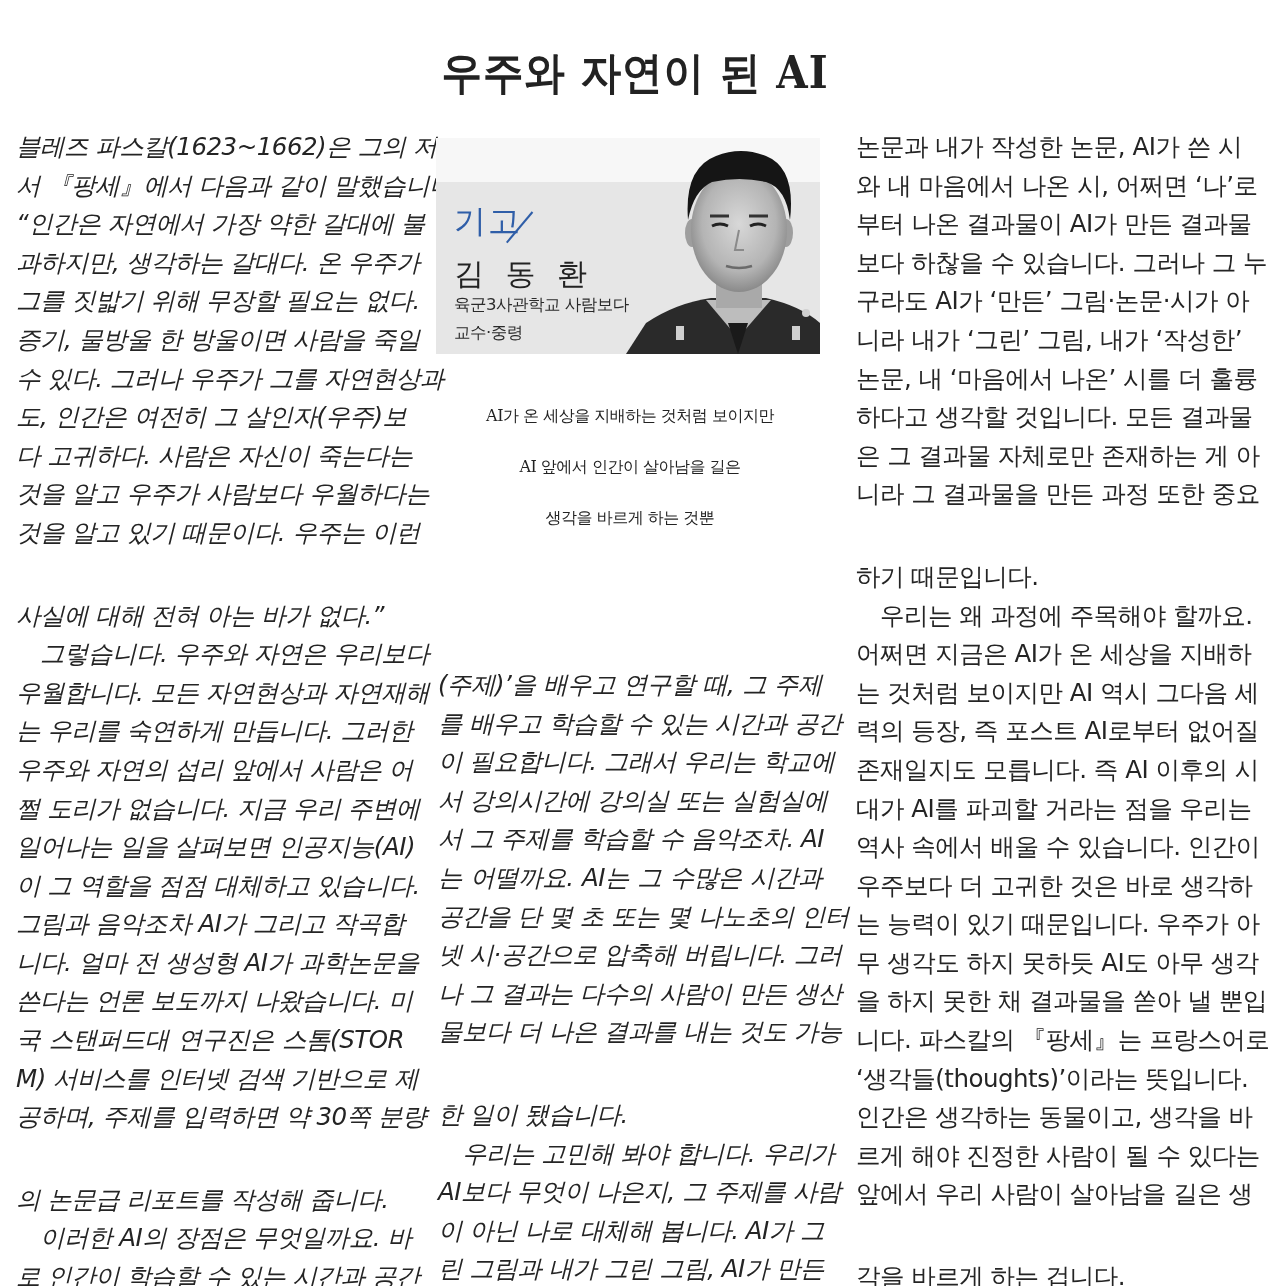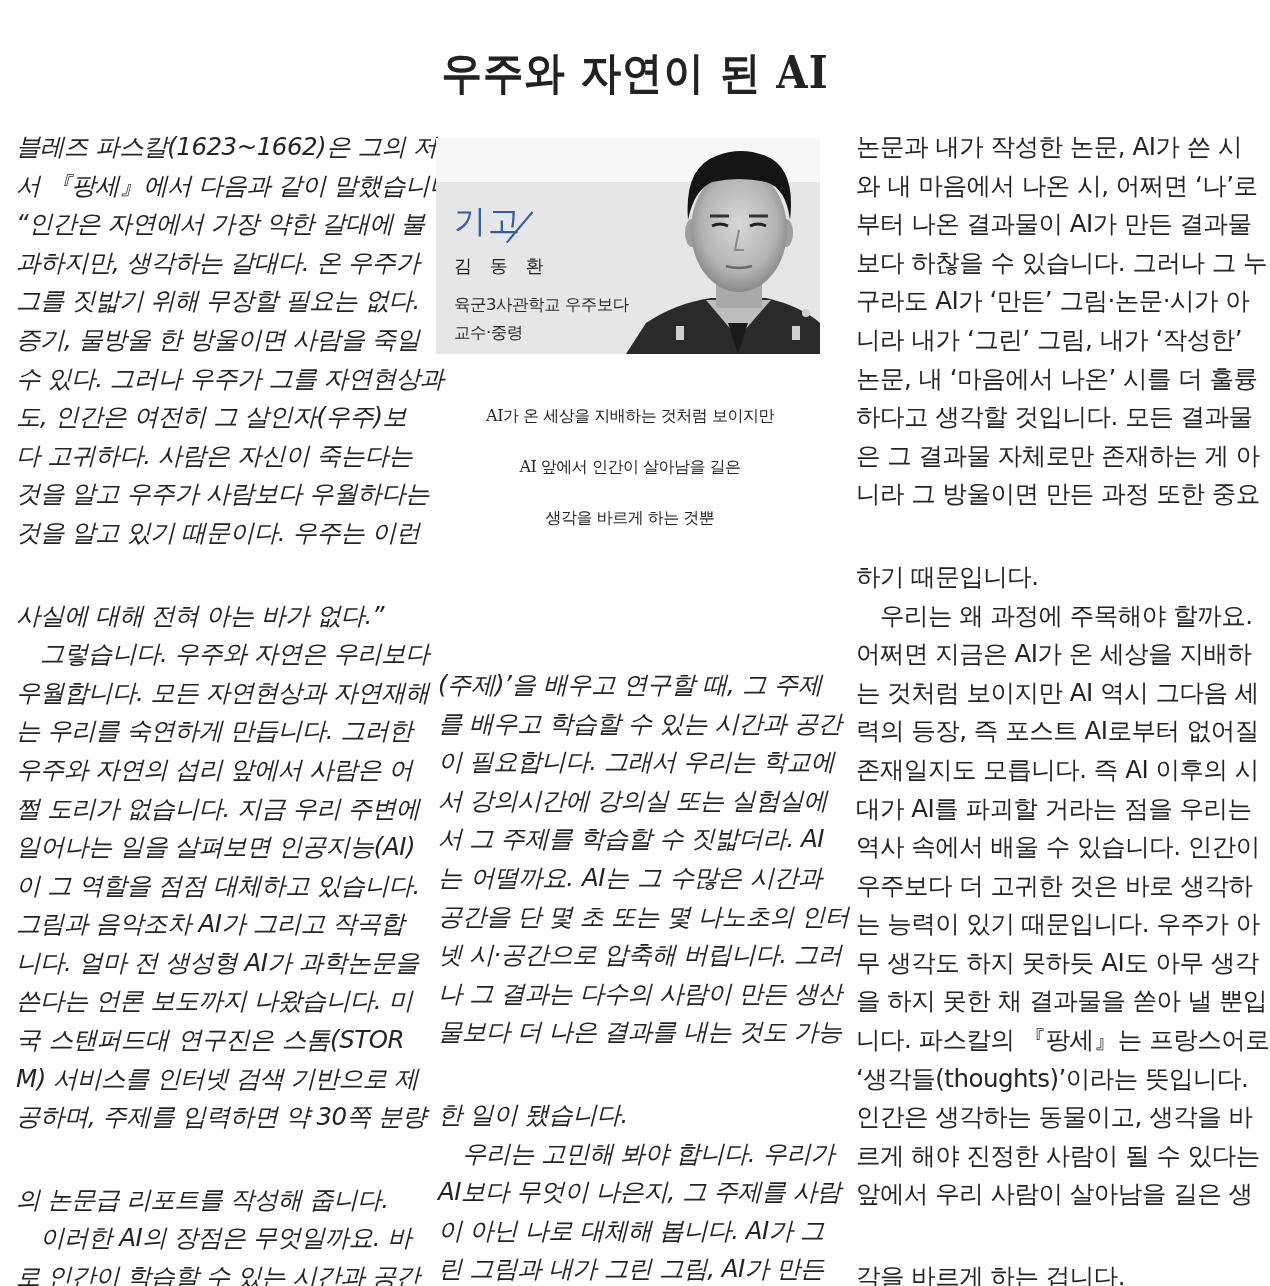--- a/index.html
+++ b/index.html
@@ -43,21 +43,21 @@
     font-family: "DejaVu Sans", "Liberation Sans", sans-serif;
     font-size: 32px; color: #2f5ea8; letter-spacing: 2px;
   }
   .kicker-slash {
     position: absolute; left: 70px; top: 64px; width: 2px; height: 40px;
     background: #2f5ea8; transform: rotate(40deg); transform-origin: bottom left;
   }
   .byline-name {
     position: absolute; left: 18px; top: 116px;
     font-family: "DejaVu Sans", "Liberation Sans", sans-serif;
-    font-size: 18px; color: #222; letter-spacing: 6px;
+    font-size: 30px; color: #222; letter-spacing: 6px;
   }
   .byline-title {
     position: absolute; left: 18px;
     font-family: "DejaVu Sans", "Liberation Sans", sans-serif;
     font-size: 16.5px; color: #2a2a2a; letter-spacing: -0.5px;
   }
   .byline-title.t1 { top: 156px; }
   .byline-title.t2 { top: 184px; text-align: right; }
 
   
@@ -143,36 +143,36 @@
     <path d="M134 88 Q142 84 150 88" stroke="#222" stroke-width="3" fill="none"></path>
     <path d="M94 78 L113 78" stroke="#333" stroke-width="3"></path>
     <path d="M133 78 L152 78" stroke="#333" stroke-width="3"></path>
 
     <path d="M123 92 L119 112 L128 112" stroke="#8a8a8a" stroke-width="2" fill="none"></path>
     <path d="M110 128 Q123 132 136 128" stroke="#6a6a6a" stroke-width="2.5" fill="none"></path>
   </svg>
   <div class="byline-kicker">기고</div>
   <div class="kicker-slash"></div>
   <div class="byline-name">김 동 환</div>
-  <div class="byline-title t1">육군3사관학교 우주보다</div>
+  <div class="byline-title t1">육군3사관학교 사람보다</div>
   <div class="byline-title t2">교수·중령</div>
 </div>
 
 <div class="deck">
   <div class="deck-line">AI가 온 세상을 지배하는 것처럼 보이지만</div>
   <div class="deck-line">AI 앞에서 인간이 살아남을 길은</div>
   <div class="deck-line">생각을 바르게 하는 것뿐</div>
 </div>
 
 <div class="col col-mid-bottom">
   <div class="line">(주제)’을 배우고 연구할 때, 그 주제</div>
   <div class="line">를 배우고 학습할 수 있는 시간과 공간</div>
   <div class="line">이 필요합니다. 그래서 우리는 학교에</div>
   <div class="line">서 강의시간에 강의실 또는 실험실에</div>
-  <div class="line">서 그 주제를 학습할 수 짓밟더라. AI</div>
+  <div class="line">서 그 주제를 학습할 수 음악조차. AI</div>
   <div class="line">는 어떨까요. AI는 그 수많은 시간과</div>
   <div class="line">공간을 단 몇 초 또는 몇 나노초의 인터</div>
   <div class="line">넷 시·공간으로 압축해 버립니다. 그러</div>
   <div class="line">나 그 결과는 다수의 사람이 만든 생산</div>
   <div class="line">물보다 더 나은 결과를 내는 것도 가능</div>
   <div class="line last">한 일이 됐습니다.</div>
   <div class="line indent">우리는 고민해 봐야 합니다. 우리가</div>
   <div class="line">AI보다 무엇이 나은지, 그 주제를 사람</div>
   <div class="line">이 아닌 나로 대체해 봅니다. AI가 그</div>
   <div class="line">린 그림과 내가 그린 그림, AI가 만든</div>
@@ -181,21 +181,21 @@
 <div class="col col-right">
   <div class="line">논문과 내가 작성한 논문, AI가 쓴 시</div>
   <div class="line">와 내 마음에서 나온 시, 어쩌면 ‘나’로</div>
   <div class="line">부터 나온 결과물이 AI가 만든 결과물</div>
   <div class="line">보다 하찮을 수 있습니다. 그러나 그 누</div>
   <div class="line">구라도 AI가 ‘만든’ 그림·논문·시가 아</div>
   <div class="line">니라 내가 ‘그린’ 그림, 내가 ‘작성한’</div>
   <div class="line">논문, 내 ‘마음에서 나온’ 시를 더 훌륭</div>
   <div class="line">하다고 생각할 것입니다. 모든 결과물</div>
   <div class="line">은 그 결과물 자체로만 존재하는 게 아</div>
-  <div class="line">니라 그 방울이면 만든 과정 또한 중요</div>
+  <div class="line">니라 그 결과물을 만든 과정 또한 중요</div>
   <div class="line last">하기 때문입니다.</div>
   <div class="line indent">우리는 왜 과정에 주목해야 할까요.</div>
   <div class="line">어쩌면 지금은 AI가 온 세상을 지배하</div>
   <div class="line">는 것처럼 보이지만 AI 역시 그다음 세</div>
   <div class="line">력의 등장, 즉 포스트 AI로부터 없어질</div>
   <div class="line">존재일지도 모릅니다. 즉 AI 이후의 시</div>
   <div class="line">대가 AI를 파괴할 거라는 점을 우리는</div>
   <div class="line">역사 속에서 배울 수 있습니다. 인간이</div>
   <div class="line">우주보다 더 고귀한 것은 바로 생각하</div>
   <div class="line">는 능력이 있기 때문입니다. 우주가 아</div>

